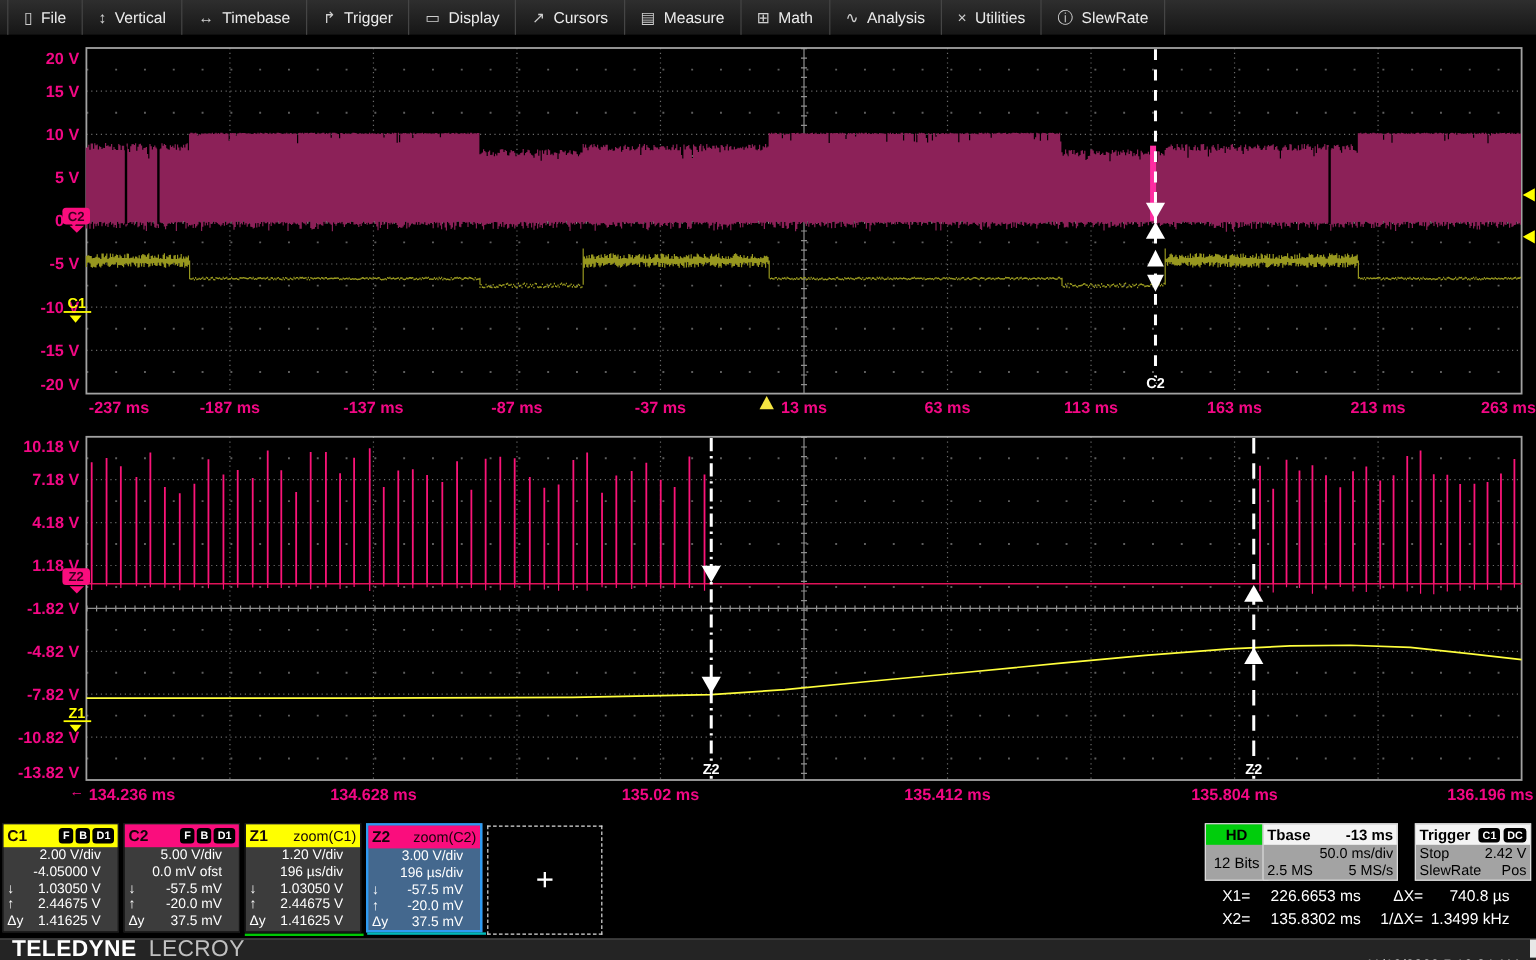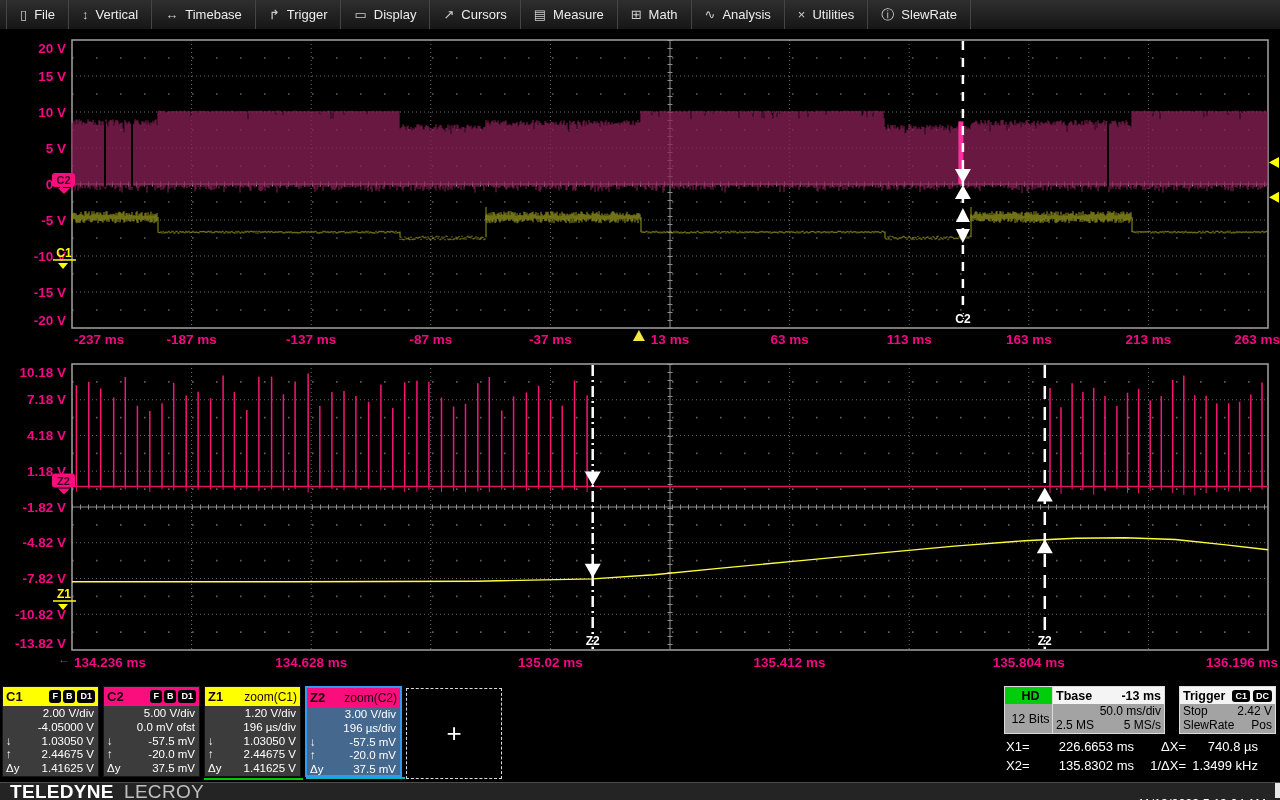--- a/index.html
+++ b/index.html
@@ -22,21 +22,21 @@
   
   #descriptors{position:absolute;left:2px;top:686px;display:flex;}
   .desc-box{width:97px;height:91px;background:#3c3c3c;margin-right:4px;position:relative;
     box-sizing:border-box;border:1px solid #141414;}
   .desc-header{height:19px;display:flex;align-items:center;justify-content:space-between;
     padding:0 3px;font-size:13px;font-weight:bold;color:#14050a;}
   .desc-sub{font-weight:normal;font-size:12px;}
   .badges{display:flex;}
   .badge{background:#000;color:#fff;font-size:9px;font-weight:bold;border-radius:3px;
     padding:0 3px;margin-left:2px;line-height:13px;height:13px;}
-  .desc-rows{padding:1px 4px 0 3px;}
+  .desc-rows{padding:1px 14px 0 3px;}
   .desc-row{display:flex;justify-content:space-between;font-size:11.5px;color:#fff;
     height:13.8px;line-height:13.8px;white-space:nowrap;}
   .underbar{position:absolute;left:-1px;bottom:-4px;width:99px;height:2px;}
   .add-box{width:94px;height:89px;border:1px dashed #dcdcdc;color:#fff;display:flex;
     align-items:center;justify-content:center;font-size:26px;background:#000;margin-top:1px;}
 
   
   #infopanel{position:absolute;left:1004px;top:686px;width:272px;}
   .ibox{position:absolute;box-sizing:border-box;border:1px solid #dcdcdc;background:#a3a3a3;}
   #hd-box{left:0;top:0;width:53px;height:48px;}
@@ -47,21 +47,21 @@
   .hd-header{background:#00cd0c;justify-content:center;}
   .ibox-body{color:#000;font-size:12px;padding:0 3px;}
   .hd-body{display:flex;align-items:center;justify-content:center;height:29px;font-size:12.5px;}
   .ib-row{display:flex;height:14px;line-height:14px;white-space:nowrap;}
   .ib-row.right{justify-content:flex-end;}
   .ib-row.sb{justify-content:space-between;}
   .tbadge{background:#000;color:#fff;font-size:9px;font-weight:bold;border-radius:3px;
     padding:0 3px;margin-left:3px;line-height:12px;height:12px;}
   #cursor-readout{position:absolute;left:2px;top:51px;width:252px;color:#fff;font-size:13px;}
   .cr-row{display:flex;height:19px;line-height:19px;white-space:nowrap;}
-  .cr-l1{width:36px;text-align:left;}
+  .cr-l1{width:36px;text-align:right;}
   .cr-v1{width:92px;text-align:right;}
   .cr-l2{width:52px;text-align:right;}
   .cr-v2{flex:1;text-align:right;}
 
   
   #statusbar{position:absolute;left:0;top:782px;width:1280px;height:18px;background:#242424;
     border-top:1px solid #4c4c4c;box-sizing:border-box;display:flex;align-items:center;
     justify-content:space-between;padding:0 10px;}
   #brand{font-size:19px;color:#fff;}
   #brand .bold{font-weight:bold;letter-spacing:.3px;}

